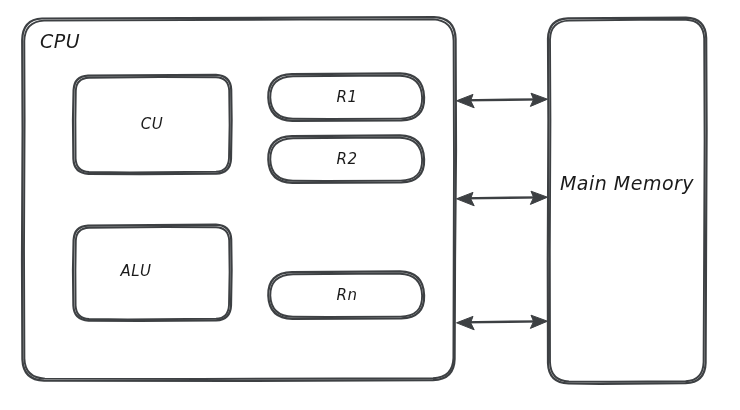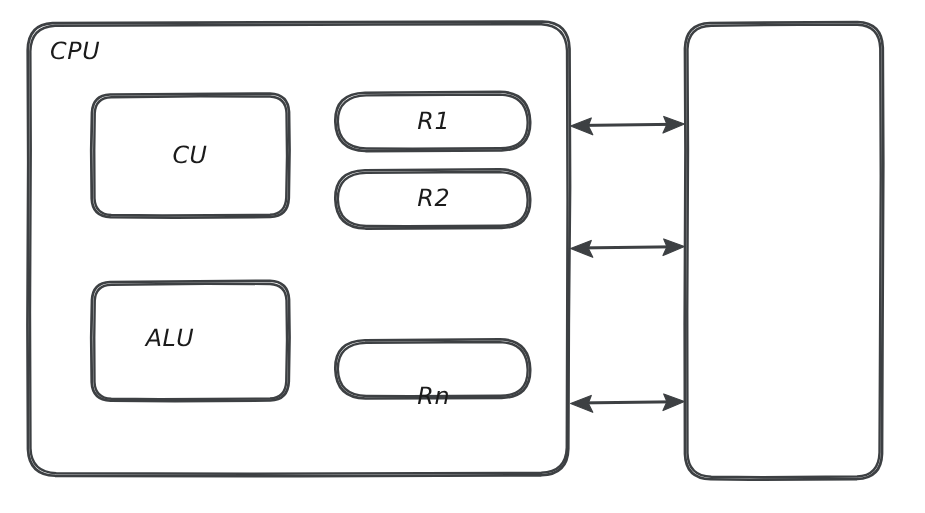--- a/index.html
+++ b/index.html
@@ -61,21 +61,21 @@
     white-space: nowrap;
     letter-spacing: 0.5px;
   }
   .lbl-cpu {
     left: 40px;
     top: 30px;
     font-size: 19px;
   }
   .lbl-center {
     transform: translate(-50%, -50%);
-    font-size: 19px;
+    font-size: 15px;
     text-align: center;
   }
   .lbl-mem {
     font-size: 19px;
   }
 </style>
 </head>
 <body>
 
 <div id="canvas">
@@ -140,16 +140,17 @@
   <div class="lbl lbl-cpu">CPU</div>
 
   <div class="lbl lbl-center" style="left:152px; top:124px;text-align:right;">CU</div>
 
   <div class="lbl lbl-center" style="left:136px; top:271px;">ALU</div>
 
   <div class="lbl lbl-center" style="left:347px; top:97px;">R1</div>
 
   <div class="lbl lbl-center" style="left:347px; top:159px;">R2</div>
 
-  <div class="lbl lbl-center" style="left:347px; top:295px;margin-top:22px;">Rn</div>
+  <div class="lbl lbl-center" style="left:347px; top:295px;">Rn</div>
 
+  <div class="lbl lbl-center lbl-mem" style="left:627px; top:183px;">Main Memory</div>
 
 </div>
 
 </body></html>

